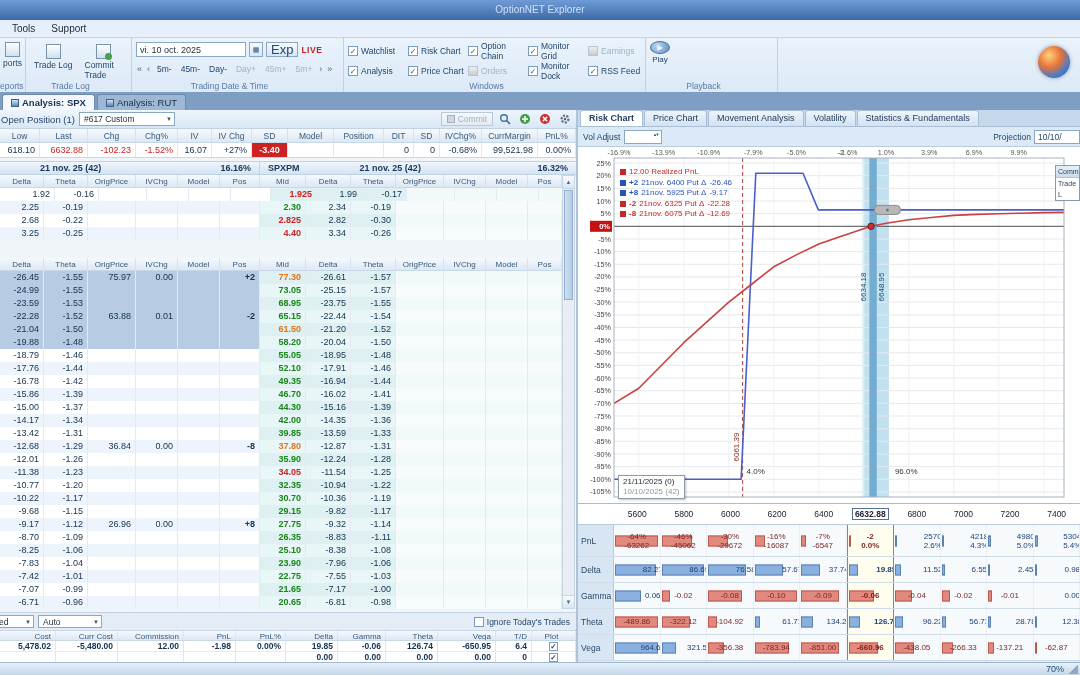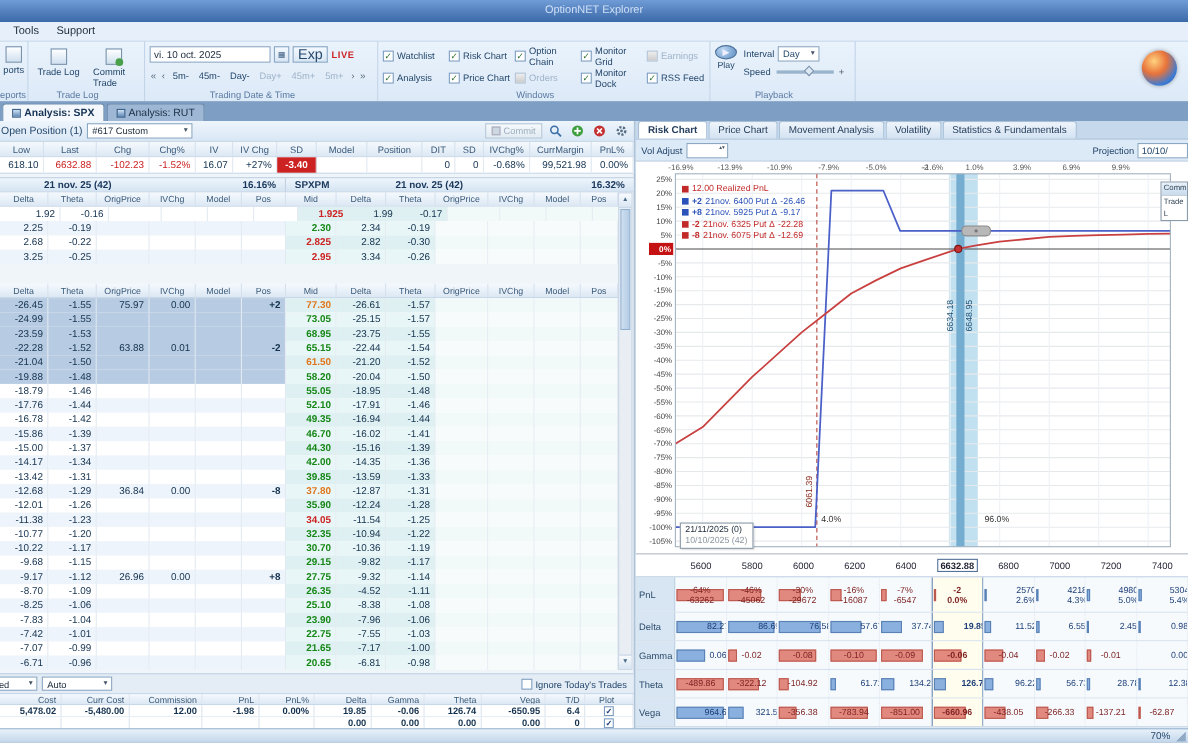--- a/index.html
+++ b/index.html
@@ -248,36 +248,20 @@
         </div>
       <div class="grplabel">Windows</div>
     </div>
     <div class="grp g-playback">
       <div class="playcol">
         <div class="playbtn">
             <span>▶</span>
           </div>
         <span style="font-size:8px;color:#24476b;">Play</span>
       </div>
-      <div>
-        <div class="pbrow">
-          <span>Interval</span>
-          <div class="combo" style="width:38px;">
-              <span>Day</span>
-              <span class="arr">▼</span>
-            </div>
-        </div>
-        <div class="pbrow">
-          <span>Speed</span>
-          <div class="slider">
-              <div class="knob"></div>
-            </div>
-          <span style="color:#567;">+</span>
-        </div>
-      </div>
       <div class="grplabel">Playback</div>
     </div>
     <div style="flex:1;border-right:none;" class="grp"></div>
   </div>
   <div class="logo"></div>
 
   <div class="tabstrip" id="tabstrip">
       <div class="atab act">
      <span class="tabic"></span>
         <span>Analysis: SPX</span>
@@ -435,21 +419,21 @@
     <span class="rc e" style="width:42px"></span>
             <span class="rc e" style="width:34px"></span>
   </div>
           <div class="crow alt">
     <span class="lc" style="width:44px">3.25</span>
             <span class="lc" style="width:44px">-0.25</span>
     <span class="lc" style="width:48px"></span>
             <span class="lc" style="width:42px"></span>
     <span class="lc" style="width:42px"></span>
             <span class="lc" style="width:40px"></span>
-    <span class="rc mid mr" style="width:46px">2.95</span>
+    <span class="rc mid mr" style="width:46px">4.40</span>
     <span class="rc" style="width:45px">3.34</span>
             <span class="rc" style="width:45px">-0.26</span>
     <span class="rc e" style="width:48px"></span>
             <span class="rc e" style="width:42px"></span>
     <span class="rc e" style="width:42px"></span>
             <span class="rc e" style="width:34px"></span>
   </div>
         </div>
 
       <div class="chdr" style="top:148px;" id="main-h">
@@ -769,21 +753,21 @@
             <span class="rc e" style="width:34px"></span>
   </div>
           <div class="crow">
     <span class="lc" style="width:44px">-8.70</span>
             <span class="lc" style="width:44px">-1.09</span>
     <span class="lc" style="width:48px"></span>
             <span class="lc" style="width:42px"></span>
     <span class="lc" style="width:42px"></span>
             <span class="lc" style="width:40px;font-weight:normal"></span>
     <span class="rc mid mg" style="width:46px">26.35</span>
-    <span class="rc" style="width:45px">-4.52</span>
+    <span class="rc" style="width:45px">-8.83</span>
             <span class="rc" style="width:45px">-1.11</span>
     <span class="rc e" style="width:48px"></span>
             <span class="rc e" style="width:42px"></span>
     <span class="rc e" style="width:42px"></span>
             <span class="rc e" style="width:34px"></span>
   </div>
           <div class="crow alt">
     <span class="lc" style="width:44px">-8.25</span>
             <span class="lc" style="width:44px">-1.06</span>
     <span class="lc" style="width:48px"></span>

